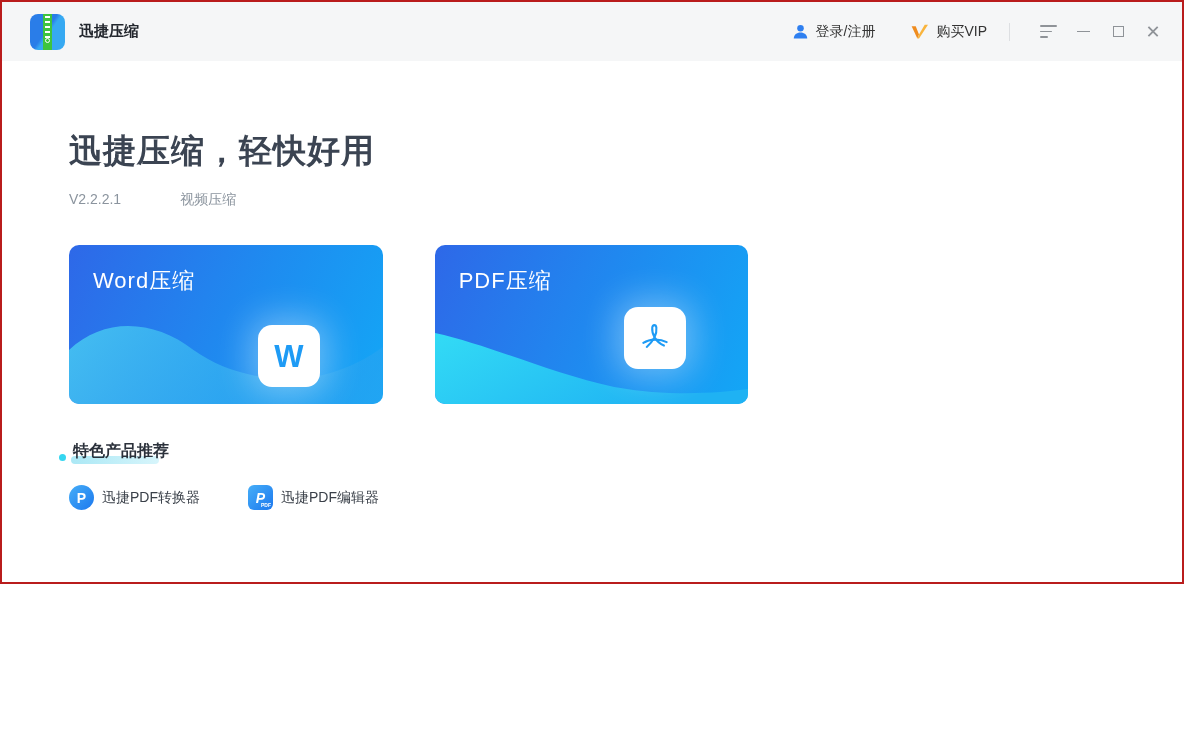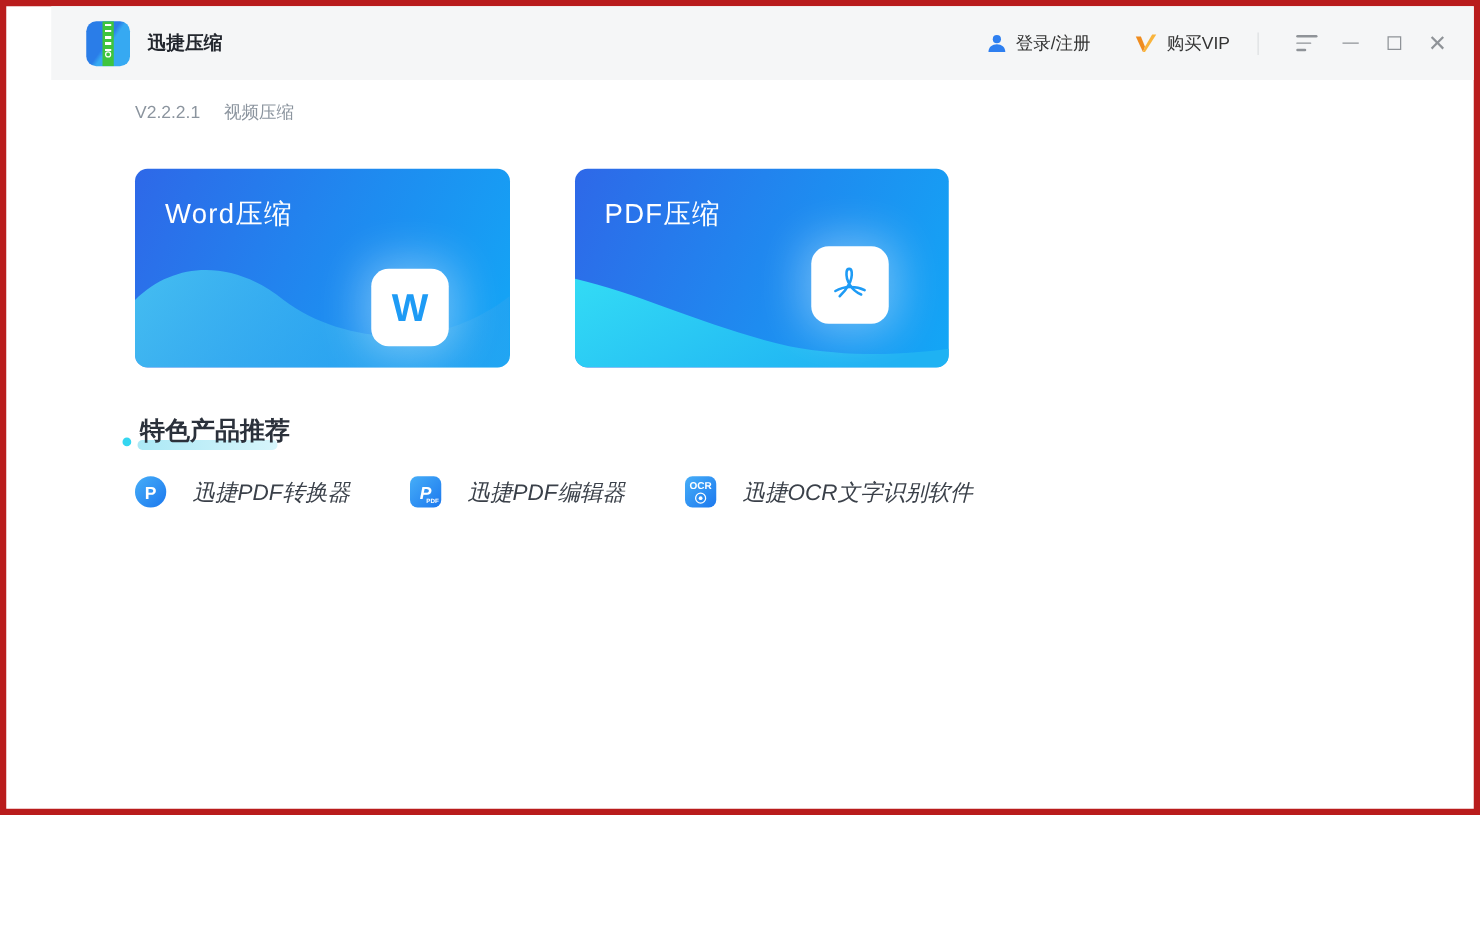--- a/index.html
+++ b/index.html
@@ -2,22 +2,22 @@
 <html><head>
 <meta charset="utf-8">
 <style>
   * { margin:0; padding:0; box-sizing:border-box; }
   html,body { width:1184px; height:754px; }
   body {
     font-family:"Liberation Sans","DejaVu Sans",sans-serif;
     background:#fff; overflow:hidden;
   }
   .window {
-    width:1184px; height:652px; background:#fff;
-    border:5px solid #b91c1c; position:relative;padding-left:36px;
+    width:1184px; height:584px; background:#fff;
+    border:2px solid #b91c1c; position:relative;
   }
   
   .titlebar {
     height:59px; background:#f5f6f7; display:flex; align-items:center;
     padding:0 14px 0 28px;
   }
   .app-icon {
     width:35px; height:36px; border-radius:8px; position:relative;
     background:linear-gradient(125deg,#2a7de8 0%,#2a7de8 46%,#36a9f2 54%,#36a9f2 100%);
     overflow:hidden; flex:0 0 auto;
@@ -48,21 +48,21 @@
   .menu-ic i:nth-child(1){ width:17px; }
   .menu-ic i:nth-child(2){ width:12px; }
   .menu-ic i:nth-child(3){ width:8px; }
   .min-ic { width:13px; height:1.6px; background:#8f9398; }
   .max-ic { width:11px; height:11px; border:1.4px solid #8f9398; }
   .close-ic { font-size:18px; color:#8f9398; line-height:1; font-weight:400; }
   .vip-gap { width:34px; }
   
   .main { padding:0 68px 0 67px; }
   .hero-title { margin-top:68px; font-size:33px; font-weight:700; color:#3b4452; letter-spacing:1px; }
-  .hero-sub { margin-top:17px; font-size:14px; color:#8b949e; display:flex; align-items:baseline; }
+  .hero-sub { margin-top:17px; font-size:14px; color:#8b949e; display:flex; align-items:baseline;gap:40px; }
   .hero-sub .slogan { margin-left:19px; }
   
   .cards {
     margin-top:36px; display:grid; grid-template-columns:repeat(3,1fr);
     column-gap:52px; row-gap:43px;
   }
   .card {
     height:159px; border-radius:10px; position:relative; overflow:hidden; cursor:pointer;
     background:linear-gradient(115deg,#2e68e8 0%,#1e8cf0 55%,#13a7f6 100%);
   }
@@ -79,29 +79,29 @@
   .chip-r1 { left:189px; top:62px; }
   .chip-r2 { left:189px; top:80px; }
   .chip-letter { font-size:31px; font-weight:700; color:#1e9bf5; line-height:1; }
   
   .featured { margin-top:37px; }
   .feat-head { display:flex; align-items:flex-end; }
   .feat-dot {
     width:7px; height:7px; border-radius:50%; background:#35d6f0;
     margin:0 7px 1px -10px; flex:0 0 auto;
   }
-  .feat-title { position:relative; font-size:20px; font-weight:600; color:#2b313b; z-index:1; }
+  .feat-title { position:relative; font-size:16px; font-weight:600; color:#2b313b; z-index:1; }
   .feat-title::after {
     content:""; position:absolute; left:-2px; right:10px; bottom:-2px; height:8px;
     background:linear-gradient(90deg,#abe8f5 0%,#d7f5fb 100%);
     border-radius:4px; z-index:-1;
   }
   .products { margin-top:23px; display:flex; align-items:center; }
   .product { display:flex; align-items:center; margin-right:48px; cursor:pointer; }
-  .product .plabel { font-size:18px; color:#3a4049; margin-left:21px;font-style:italic; }
+  .product .plabel { font-size:14px; color:#3a4049; margin-left:8px; }
   .p-ic {
     width:25px; height:25px; flex:0 0 auto; position:relative;
     display:flex; align-items:center; justify-content:center; color:#fff;
   }
   .p-circle { border-radius:50%; background:linear-gradient(135deg,#46aef8,#1c78ee); }
   .p-square { border-radius:6px; background:linear-gradient(135deg,#46aef8,#1c78ee); }
   .p-glyph { font-size:14px; font-weight:700; line-height:1; }
   .p-glyph-slant { font-style:italic; }
   .p-badge { position:absolute; right:2px; bottom:2px; font-size:5px; font-weight:700; line-height:1; }
   .ocr-txt { font-size:8px; font-weight:700; line-height:1; margin-top:1px; }
@@ -156,20 +156,21 @@
         <span class="max-ic"></span>
       </div>
       <div class="winbtn">
         <span class="close-ic">✕</span>
       </div>
     </div>
   </div>
 
   <div class="main">
 
+    <div class="hero-title">迅捷压缩，轻快好用</div>
     <div class="hero-sub">
       <span>V2.2.2.1</span>
       <span class="slogan">视频压缩</span>
     </div>
 
     <div class="cards">
 
 
 
       <div class="card">
@@ -225,25 +226,18 @@
         </div>
 
         <div class="product">
           <span class="p-ic p-square">
             <span class="p-glyph p-glyph-slant">P</span>
             <span class="p-badge">PDF</span>
           </span>
           <span class="plabel">迅捷PDF编辑器</span>
         </div>
 
-        <div class="product">
-          <span class="p-ic p-square ocr">
-            <span class="ocr-txt">OCR</span>
-            <span class="ocr-eye"></span>
-          </span>
-          <span class="plabel">迅捷OCR文字识别软件</span>
-        </div>
 
       </div>
     </div>
 
   </div>
 </div>
 
 </body></html>

